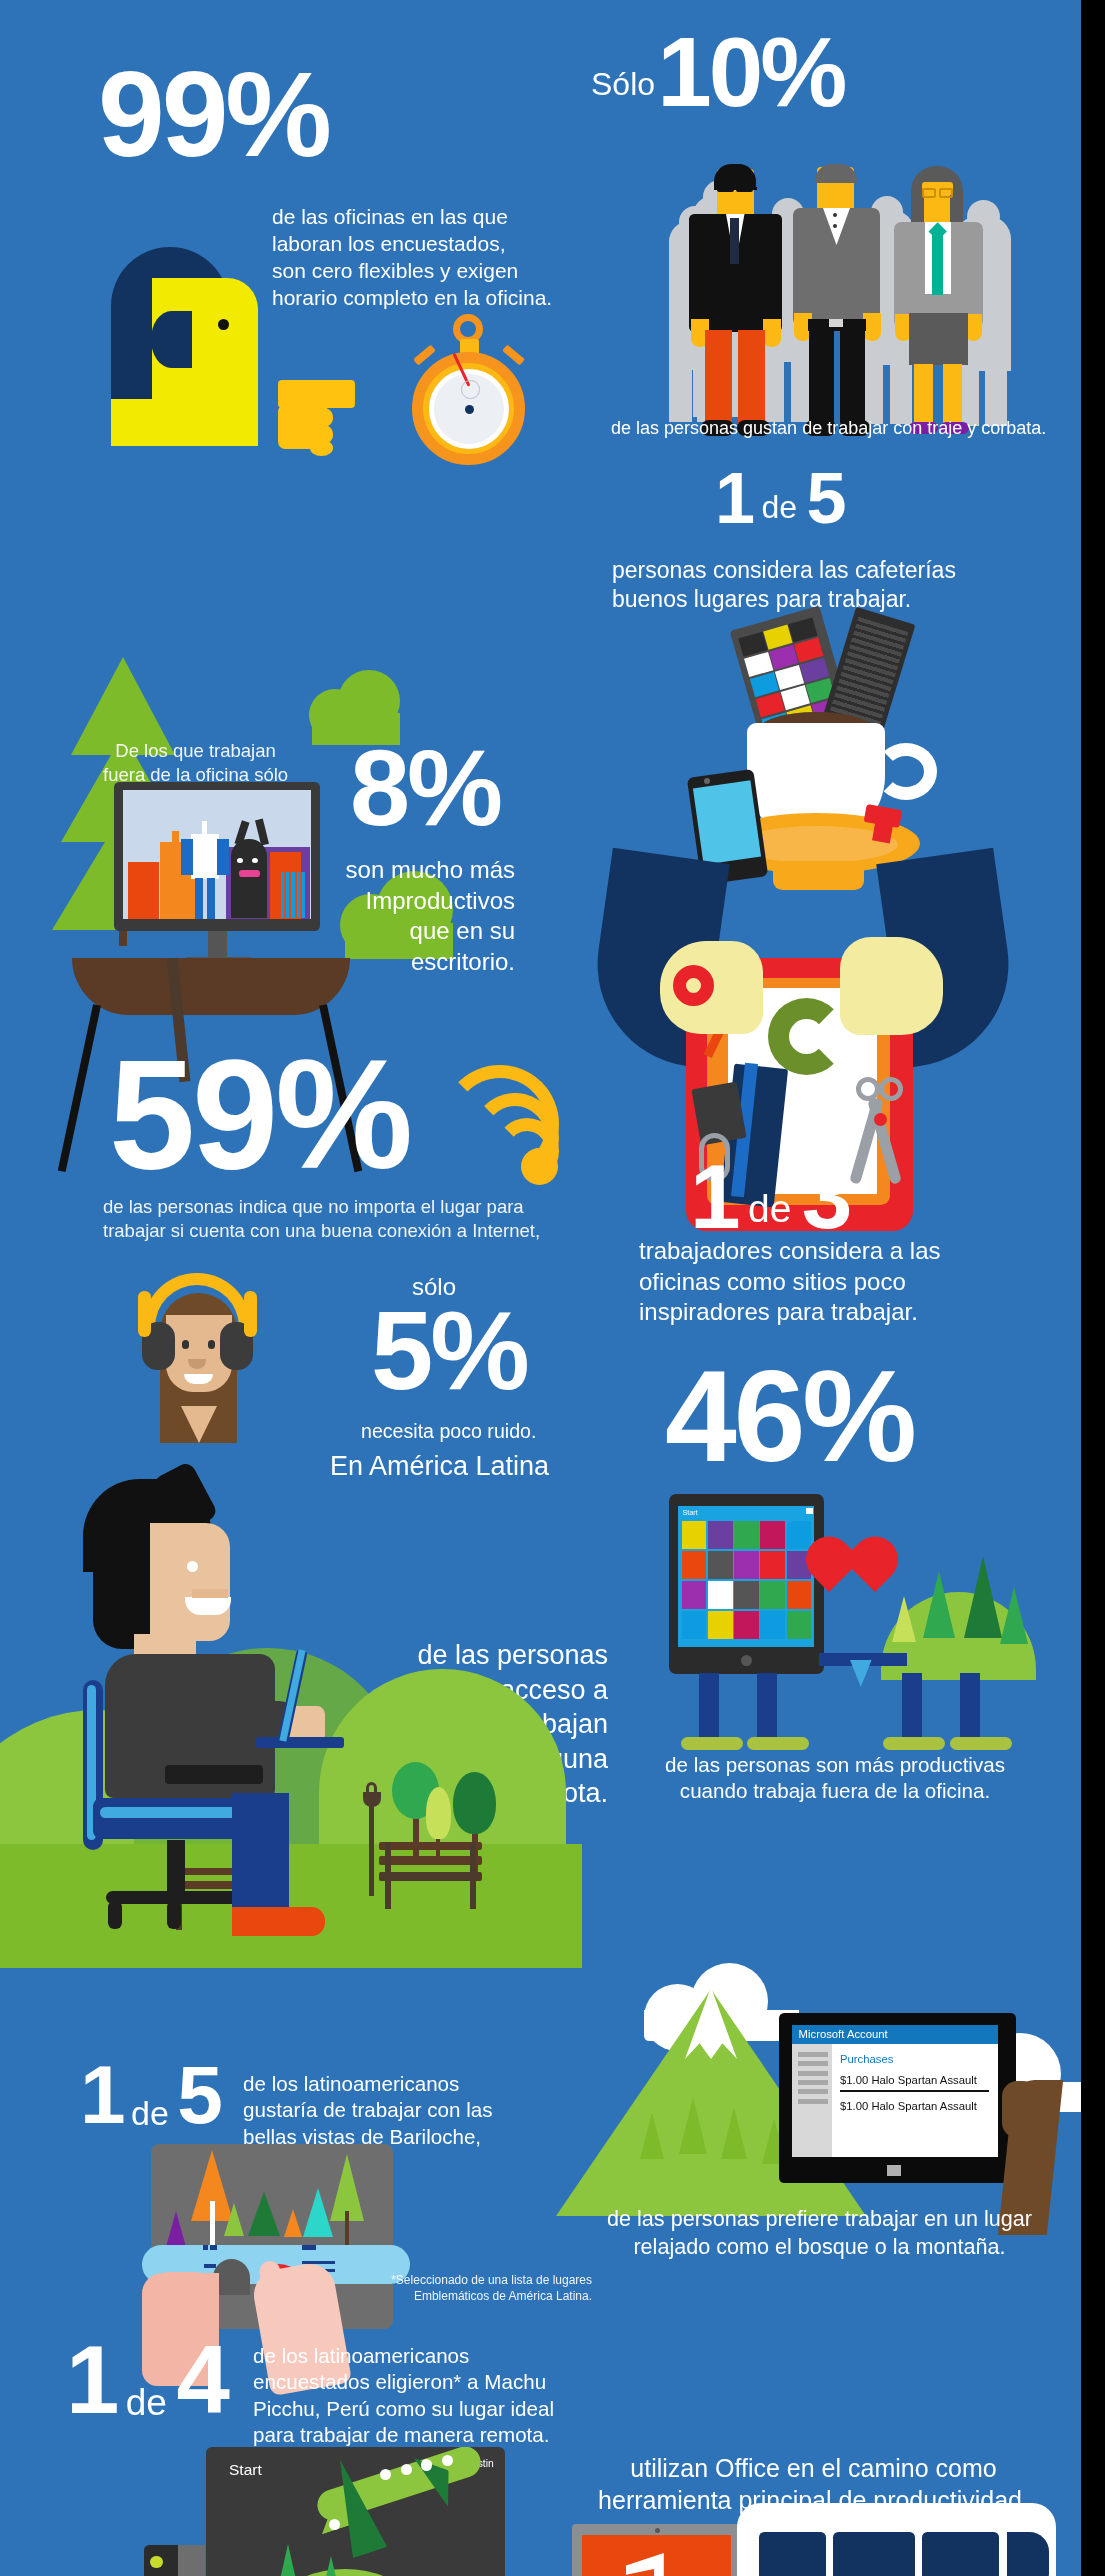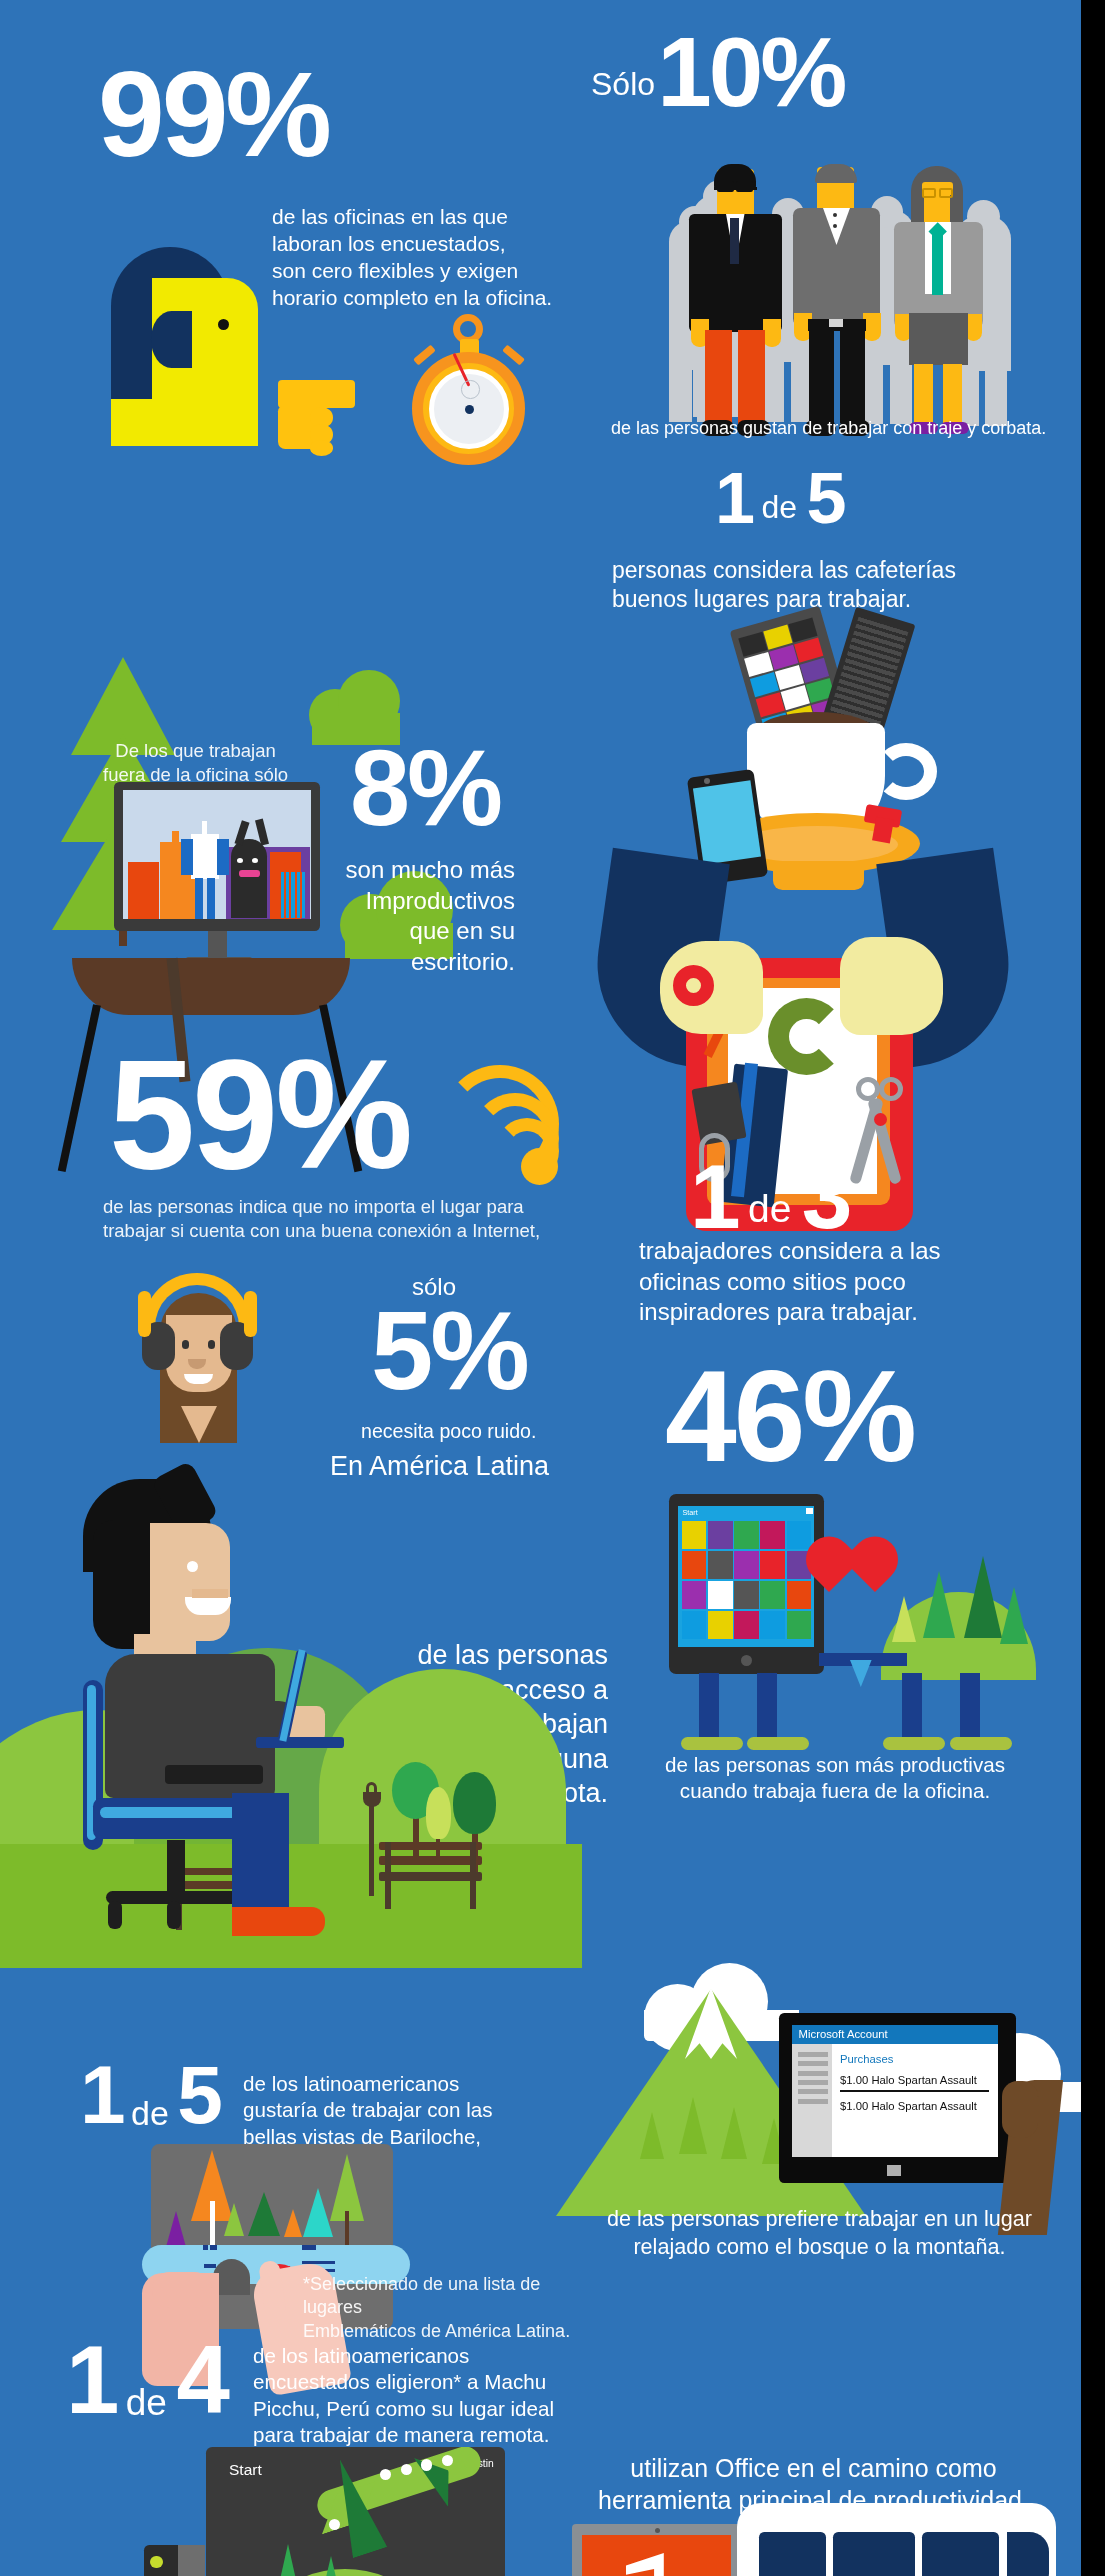--- a/index.html
+++ b/index.html
@@ -618,21 +618,21 @@
 
     <div class="abs" style="left:123px; top:120px; width:29px; height:17.5px; background:#E8232A; border-radius:50%;"></div>
     <div class="abs" style="left:147px; top:122px; width:0;height:0; border-top:7.2px solid transparent;border-bottom:7.2px solid transparent;border-left:11.3px solid #E8232A;"></div>
     <div class="abs" style="left:128px; top:124px; width:5.2px; height:5.2px; background:#fff; border-radius:50%;"></div>
 
     <div class="abs" style="left:0;   top:129px; width:77px; height:113px; background:#F2B5A6; border-radius:20.6px 0 0 15.5px;"></div>
     <div class="abs" style="left:10.3px;top:128px; width:60px; height:36px; background:#F2B5A6; border-radius:17.5px;"></div>
     <div class="abs" style="left:118px;top:122px; width:82px; height:124px; background:#F7C9BC; border-radius:26px 26px 10.3px 10.3px; transform:rotate(-10deg);"></div>
     <div class="abs" style="left:120px;top:117px; width:20.6px; height:57px; background:#F7C9BC; border-radius:10.3px; transform:rotate(-8deg);"></div>
   </div>
-  <div class="abs small-note" style="left:303px; top:2273px; width:289px; font-size:18px; text-align:left;">*Seleccionado de una lista de lugares
+  <div class="abs small-note" style="left:303px; top:2273px; width:289px; font-size:12px; text-align:right;">*Seleccionado de una lista de lugares
 Emblemáticos de América Latina.</div>
 
   <div class="abs ratio" style="left:66px; top:2334px;">
     <span class="bignum" style="font-size:96px;">1</span>
     <span class="body-text" style="font-size:37px; vertical-align:-2.1px; display:inline-block; margin:0 7.2px;">de</span>
     <span class="bignum" style="font-size:96px;">4</span>
   </div>
   <div class="abs body-text" style="left:253px; top:2343px; width:325px; font-size:20.6px;">de los latinoamericanos
 encuestados eligieron* a Machu
 Picchu, Perú como su lugar ideal

